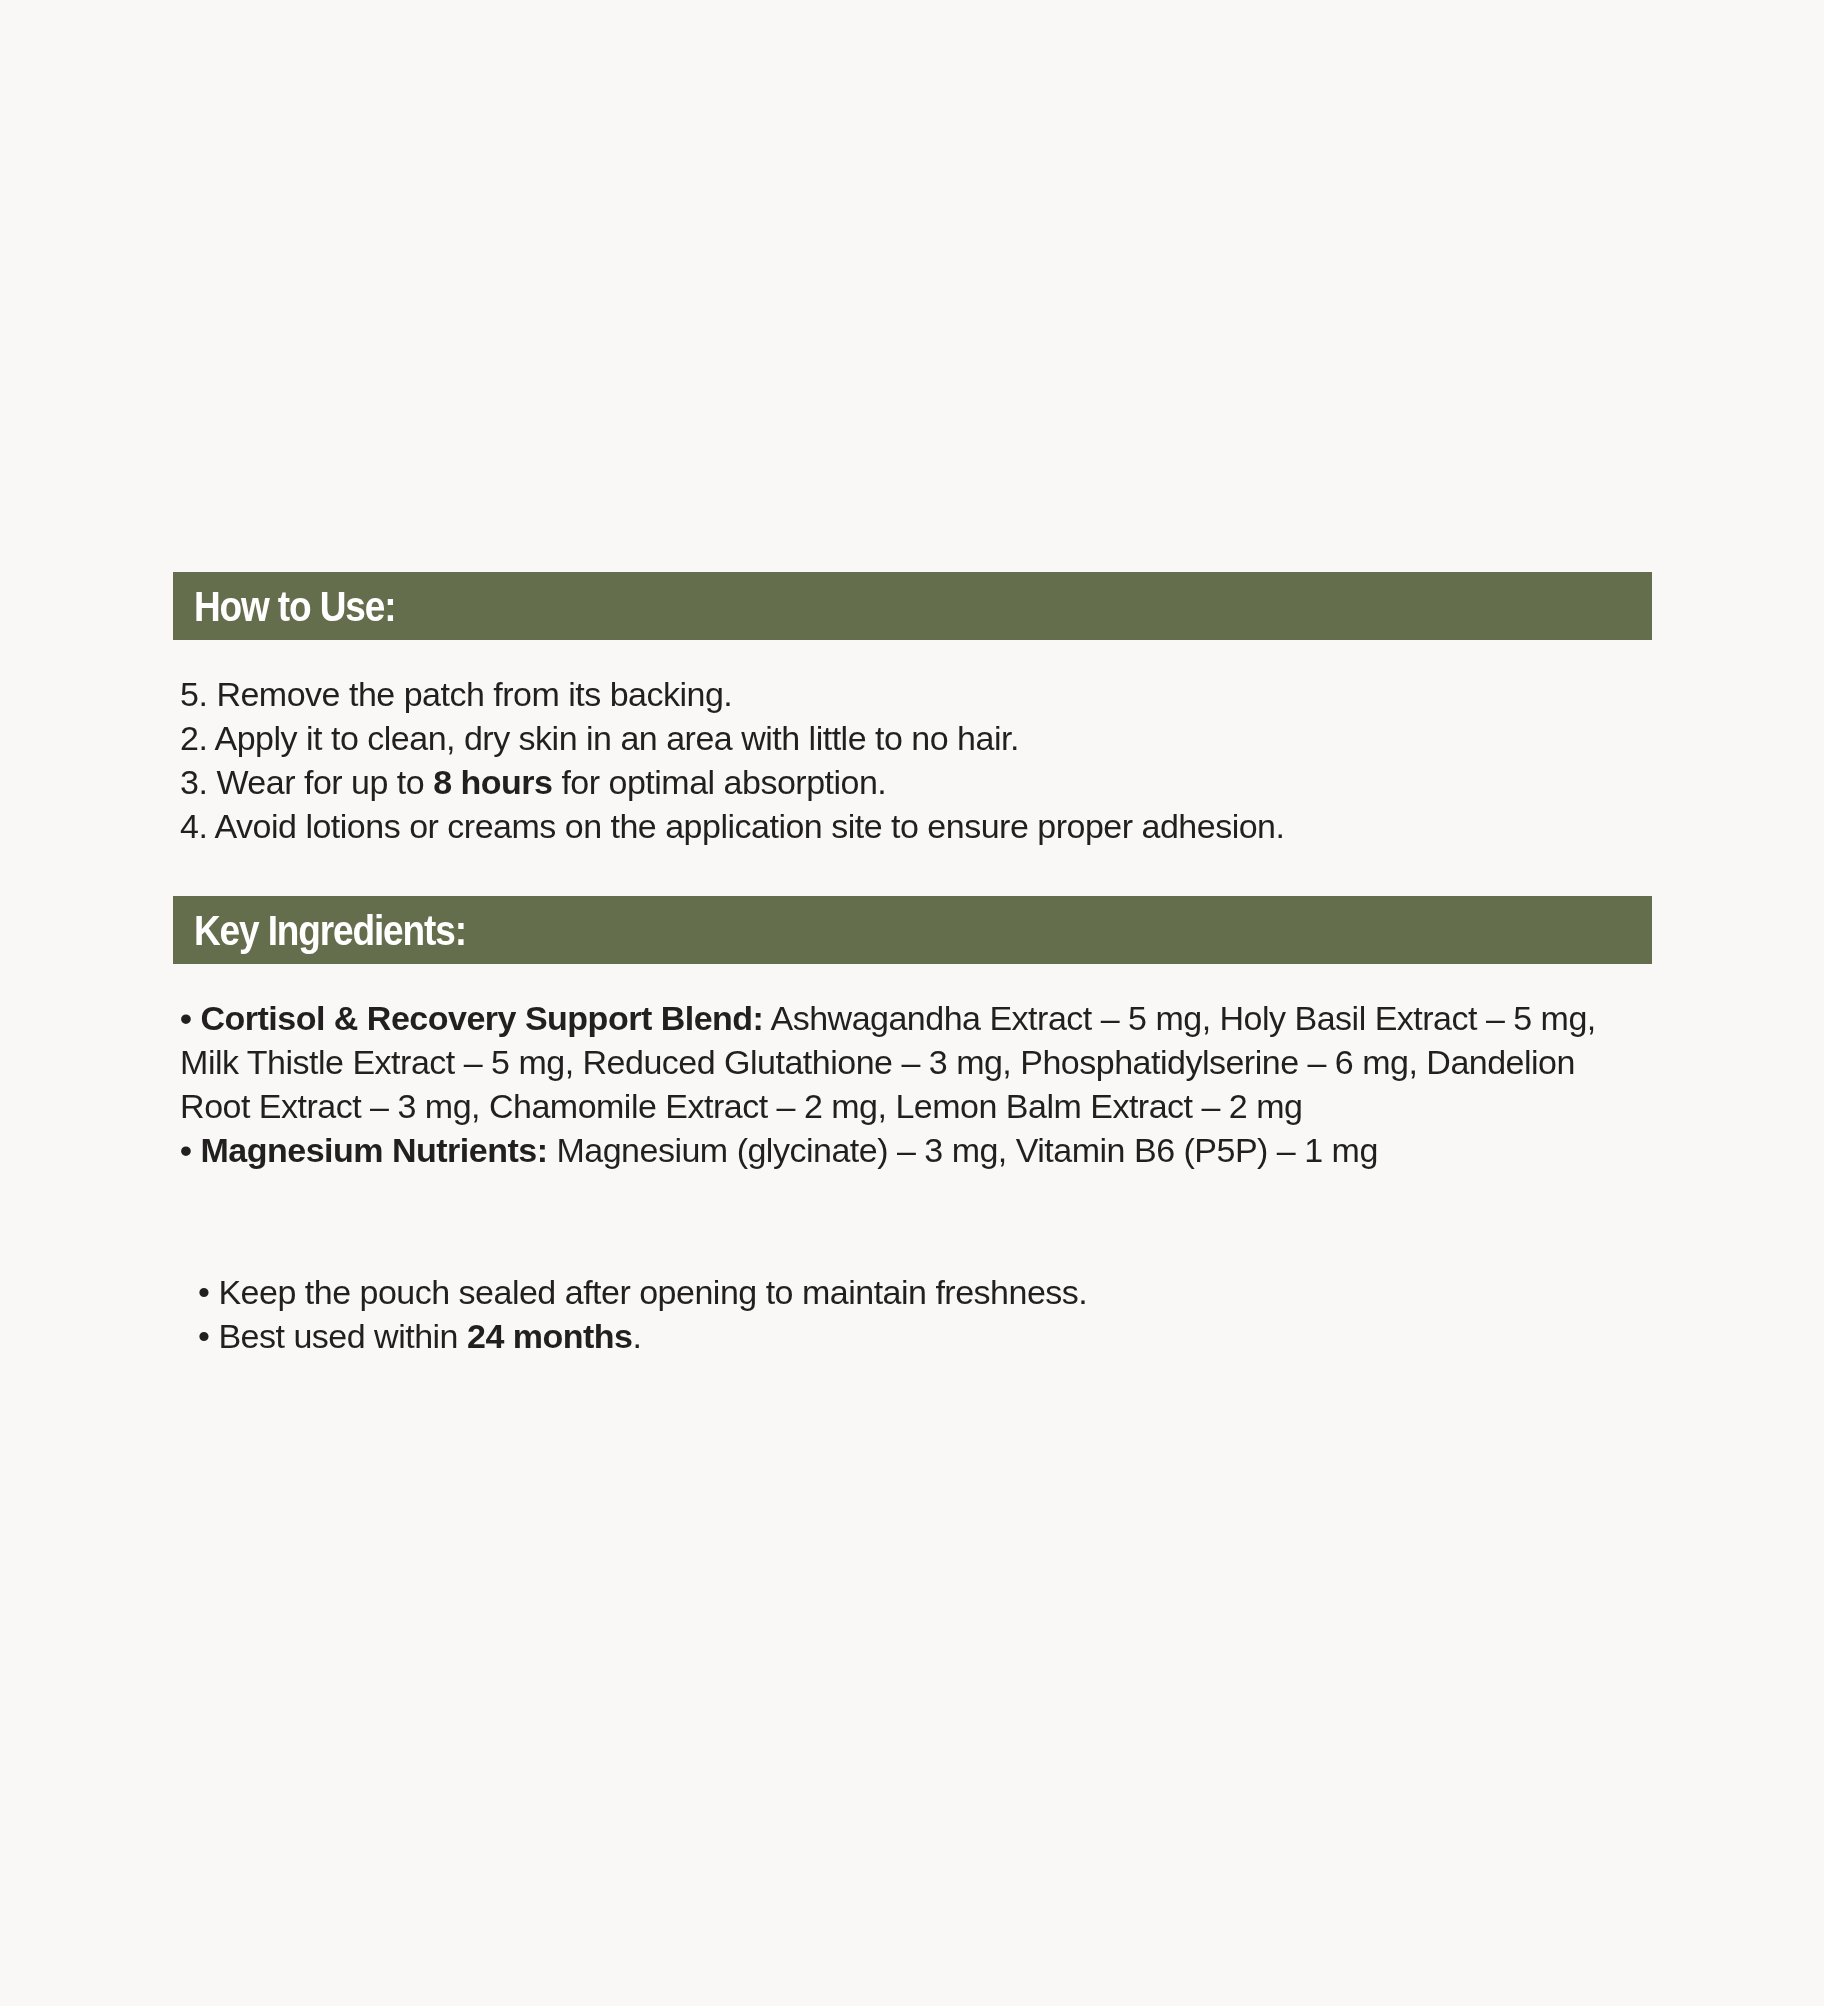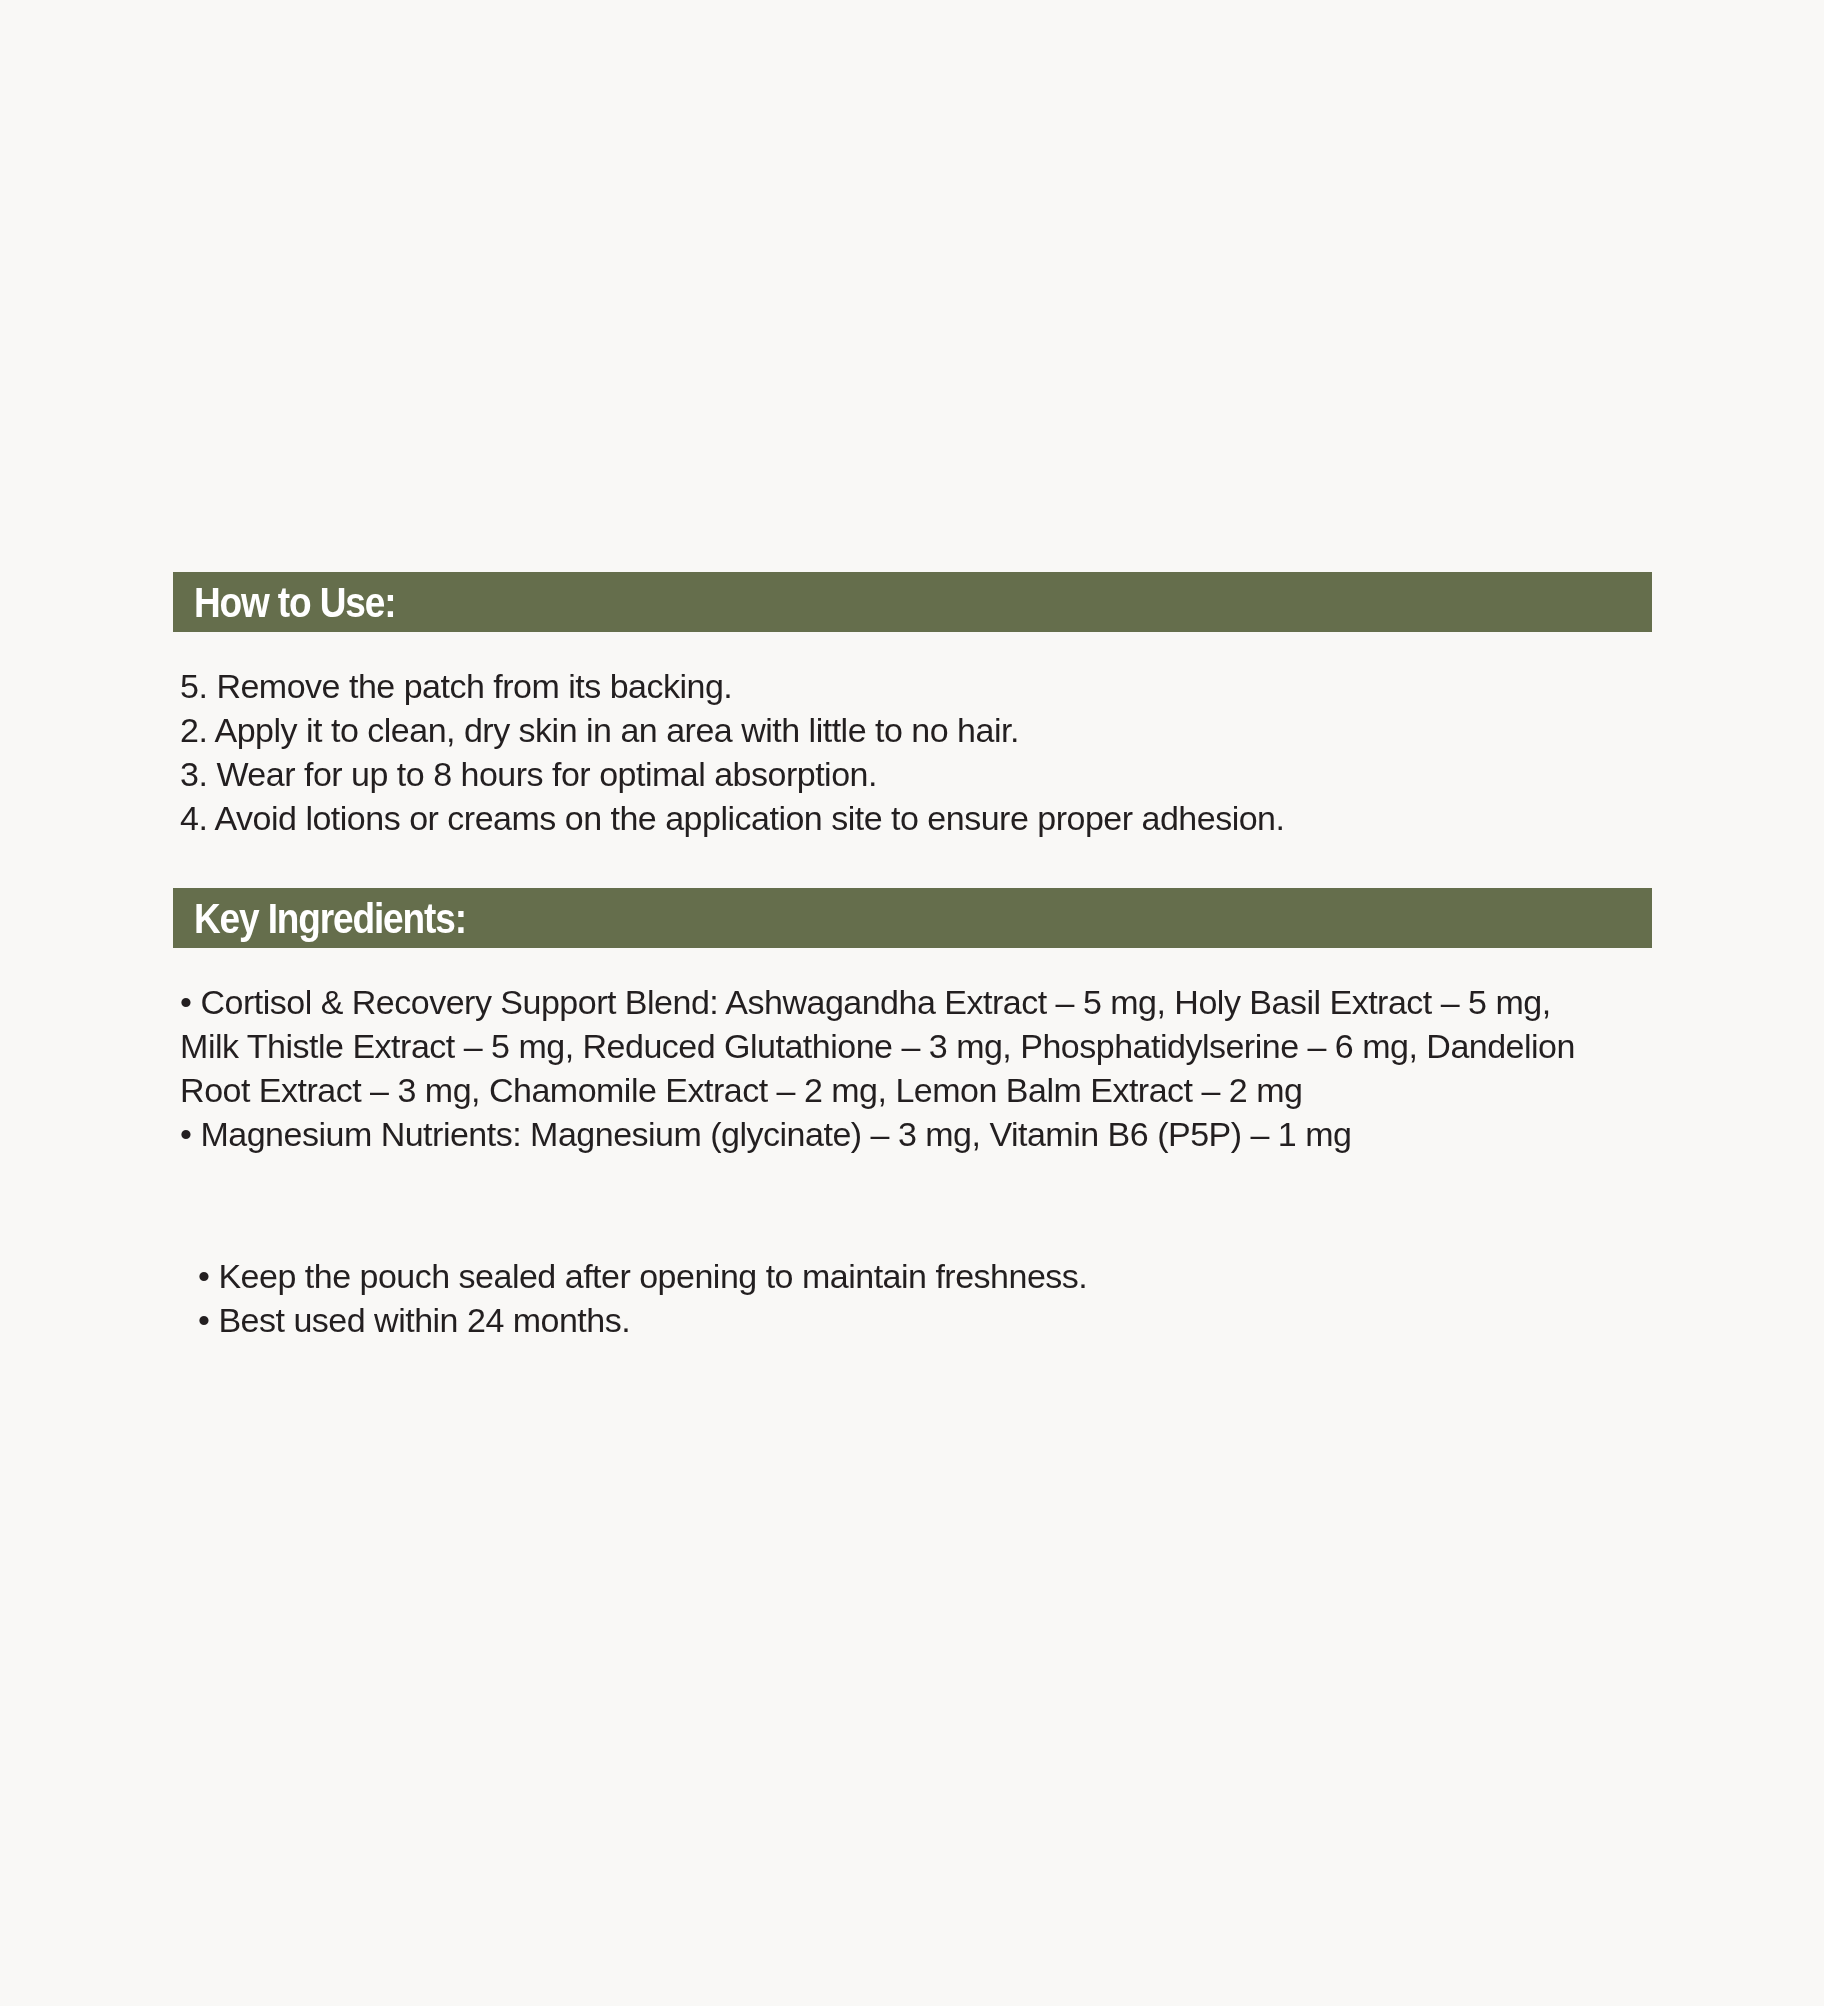--- a/index.html
+++ b/index.html
@@ -16,21 +16,21 @@
       color: #231f20;
     }
     .content {
       position: absolute;
       left: 173px;
       top: 572px;
       width: 1479px;
     }
     .section-header {
       background: #656e4c;
-      height: 60px;
+      height: 68px;
       display: flex;
       align-items: center;
       padding-left: 21.4px;
       box-sizing: border-box;
     }
     .section-title {
       color: #ffffff;
       font-family: "Liberation Sans", sans-serif;
       font-weight: bold;
       font-size: 43px;
@@ -43,21 +43,21 @@
       padding-left: 7.1px;
       font-size: 34px;
       line-height: 44px;
       letter-spacing: -0.5px;
     }
     .how-body { padding-top: 32px; padding-bottom: 48px; }
     .ing-body { padding-top: 32px; padding-bottom: 64px; padding-right: 36px; }
     .sto-body { padding-top: 34px; margin-left: 18px; }
     .line { display: block; white-space: nowrap; }
     .wrap { white-space: normal; }
-    b { font-weight: normal; text-align: center; }
+    b { font-weight: bold; text-align: center; }
   </style>
 </head>
 <body>
 
 <div class="content">
 
   <div class="section-header">
     <span class="section-title">How to Use:</span>
   </div>
   <div class="section-body how-body">

